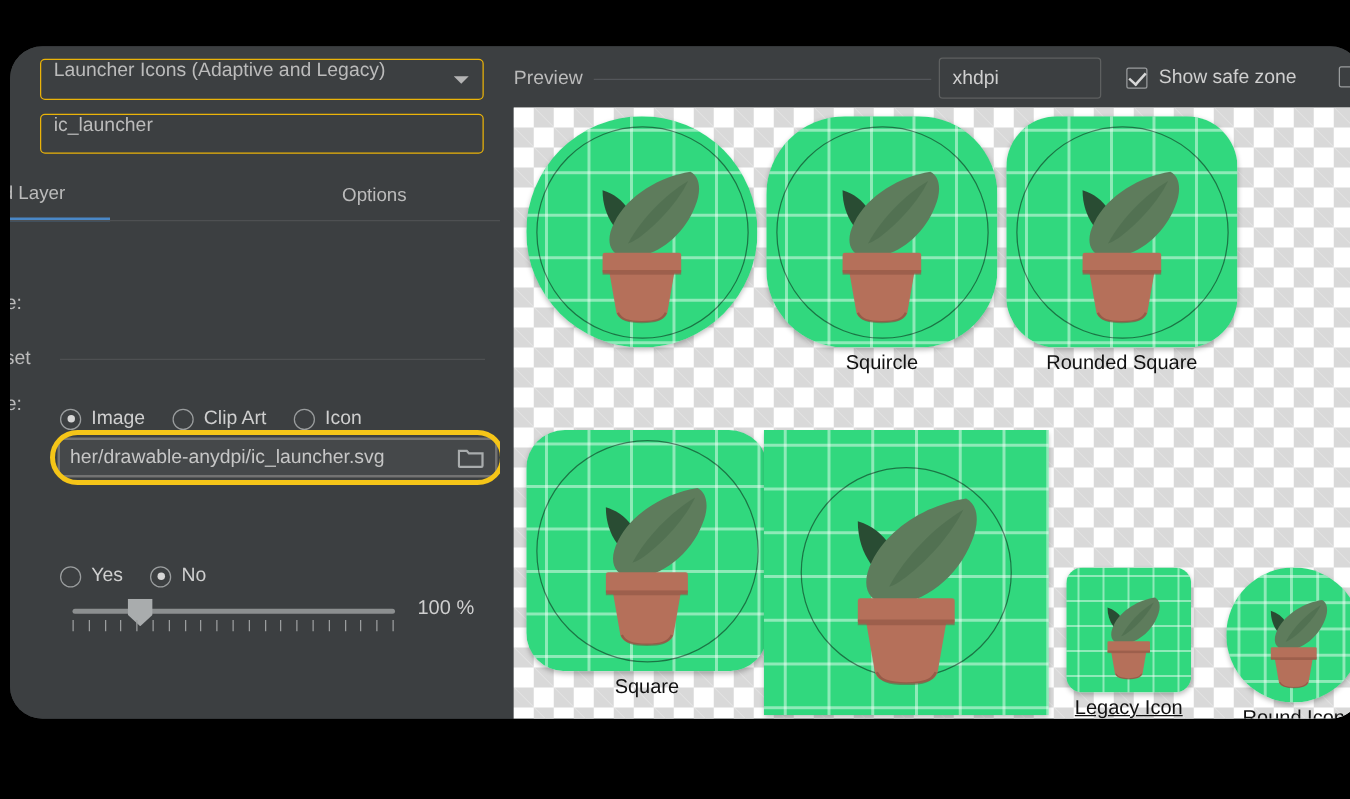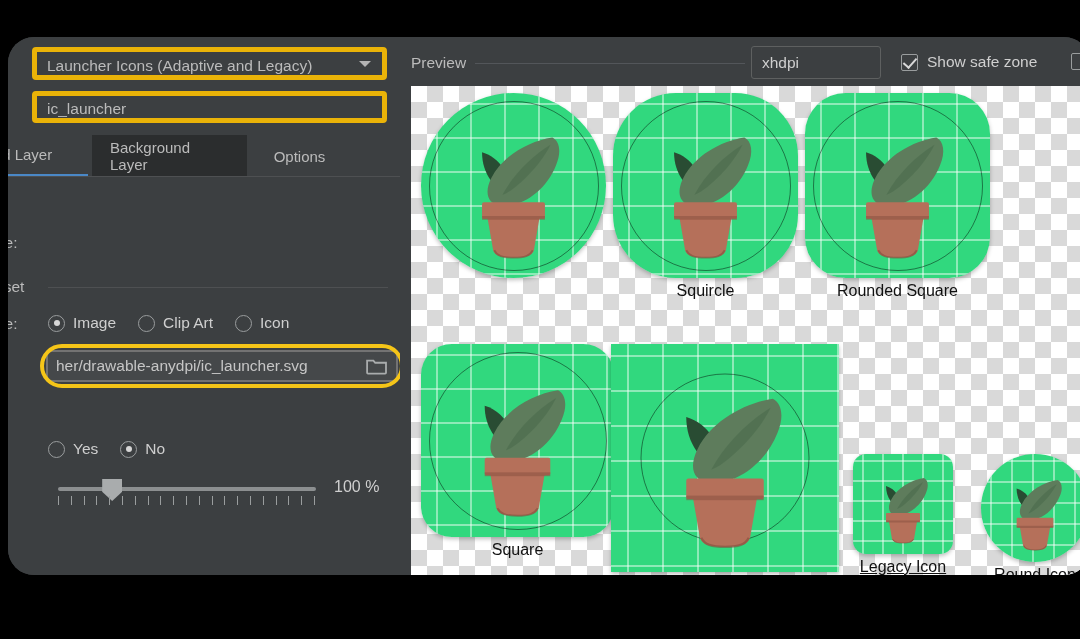--- a/index.html
+++ b/index.html
@@ -15,23 +15,23 @@
     overflow:hidden;
   }
 
   
   #left-panel {
     position:absolute; left:0; top:0; width:392px; height:538px;
     background:#3c3f41;
   }
 
   .combo {
-    position:absolute; background:#3c3f41; border:5px solid #eab308;
+    position:absolute; background:#3c3f41; border:1px solid #eab308;
     border-radius:4px; color:#bbbbbb; font-size:15.5px;
-    display:flex; align-items:flex-end; padding:0 10px;
+    display:flex; align-items:flex-start; padding:0 10px;
   }
   .combo .caret {
     position:absolute; right:11px; top:50%; transform:translateY(-50%);
     width:0;height:0;border-left:6px solid transparent;border-right:6px solid transparent;
     border-top:6px solid #b4b4b4;
   }
 
   #asset-type-combo { left:24px; top:10px; width:355px; height:33px; }
   #name-field { left:24px; top:54px; width:355px; height:32px; }
 
@@ -62,21 +62,21 @@
   }
 
   #asset-section-label { left:-12px; top:241px; color:#bbbbbb; font-size:15.5px; }
   #asset-section-line {
     position:absolute; left:40px; top:250px; width:340px; height:1px; background:#4e5052;
   }
 
   #type-label { left:-12px; top:278px; }
 
   .radio-group { position:absolute; display:flex; align-items:center; }
-  .radio-item { display:flex; align-items:center; margin-right:22px; cursor:default; }
+  .radio-item { display:flex; align-items:center; margin-right:22px; cursor:default;margin-top:12px; }
   .radio-dot {
     width:17px; height:17px; border-radius:50%; border:1.5px solid #9a9d9e;
     background:#3c3f41; margin-right:8px; position:relative; flex:none;
   }
   .radio-item.checked .radio-dot::after {
     content:""; position:absolute; left:50%; top:50%; transform:translate(-50%,-50%);
     width:6px; height:6px; border-radius:50%; background:#d6d6d6;
   }
   .radio-label { color:#cfcfcf; font-size:15.5px; }
   #type-radios { left:40px; top:277px; }
@@ -196,23 +196,20 @@
         <span class="caret"></span>
       </div>
 
       <div class="combo" id="name-field">
         <span>ic_launcher</span>
       </div>
 
       <div id="tabs">
         <div class="tab selected" id="tab-foreground">
           <span>nd Layer</span>
-        </div>
-        <div class="tab hover" id="tab-background">
-          <span>Background Layer</span>
         </div>
         <div class="tab" id="tab-options">
           <span>Options</span>
         </div>
       </div>
       <div id="tabs-underline"></div>
 
       <div class="field-label" id="name-label">ne:</div>
 
       <div class="field-label" id="asset-section-label">sset</div>

